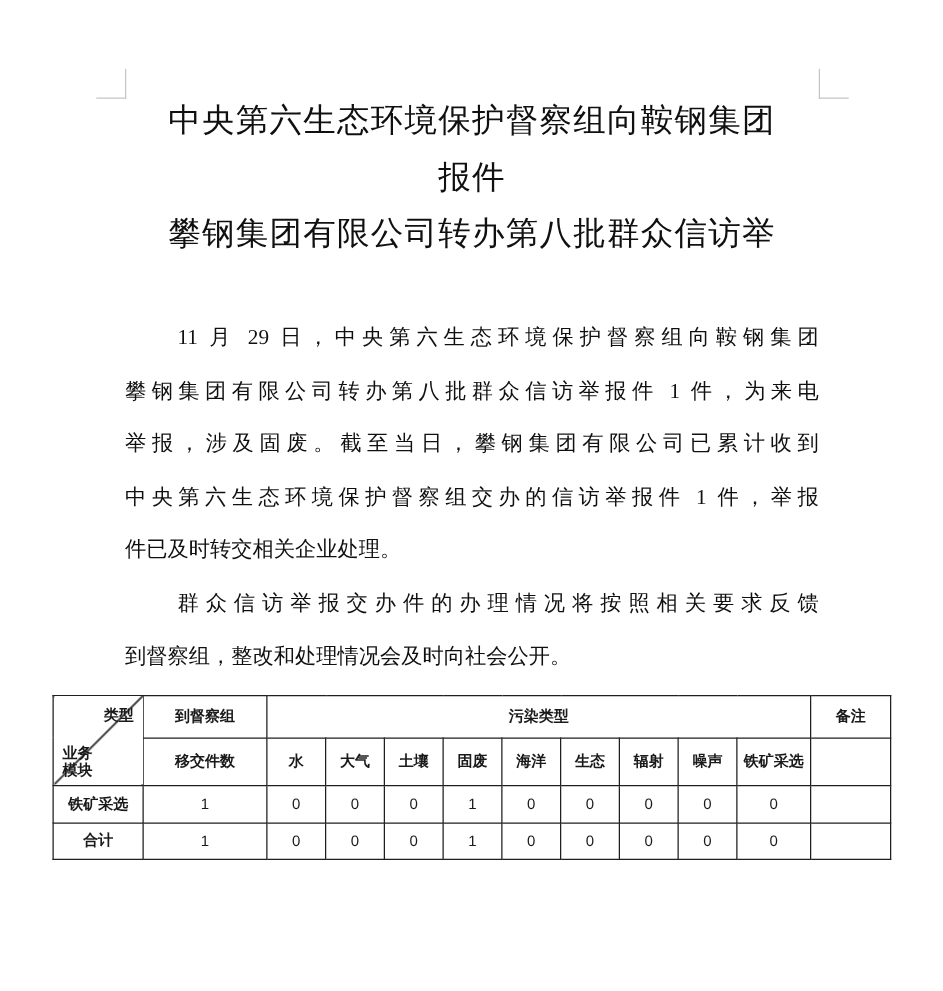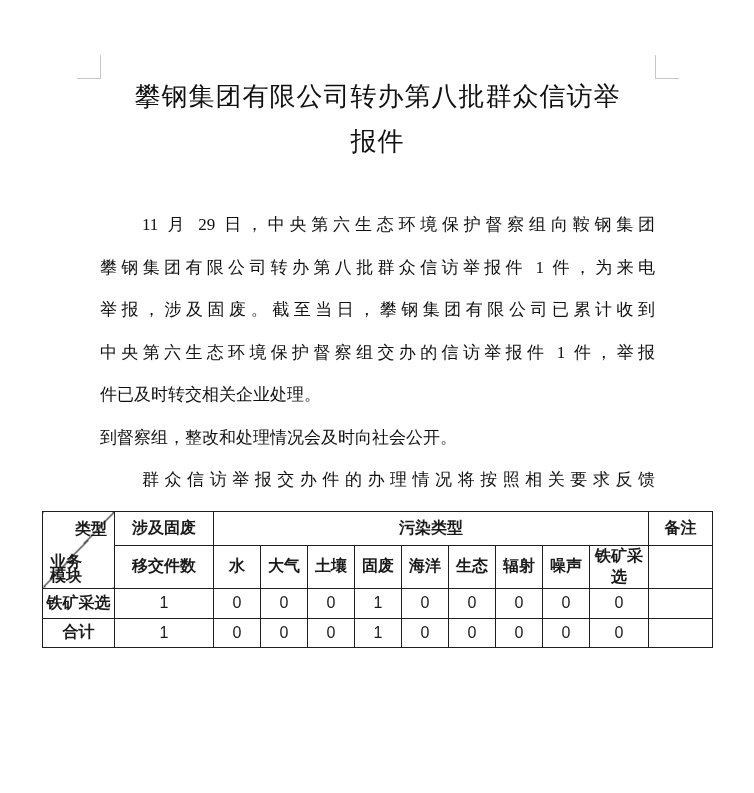--- a/index.html
+++ b/index.html
@@ -72,21 +72,21 @@
   .stats-table-wrap {
     margin-left: 42px;
     margin-top: 9px;
     width: 670px;
   }
   table.stats {
     border-collapse: collapse;
     table-layout: fixed;
     width: 670px;
     font-family: "Liberation Sans", sans-serif;
-    font-size: 16px;
+    font-size: 12px;
     font-weight: bold;
     color: #1a1a1a;
   }
   table.stats td {
     border: 1px solid #1f1f1f;
     text-align: center;
     vertical-align: middle;
     padding: 0;
     overflow: hidden;
   }
@@ -120,35 +120,36 @@
 <body>
 
 <div class="page">
 
   <div class="crop-mark tl"></div>
   <div class="crop-mark tr"></div>
 
   <div class="content">
 
     <h1 class="doc-title">
+      <div>中央第六生态环境保护督察组向鞍钢集团</div>
+      <div>报件</div>
       <div>攀钢集团有限公司转办第八批群众信访举</div>
-      <div>报件</div>
     </h1>
 
     <div class="body-text">
       <div>
         <div class="line indent">11 月 29 日，中央第六生态环境保护督察组向鞍钢集团</div>
         <div class="line">攀钢集团有限公司转办第八批群众信访举报件 1 件，为来电</div>
         <div class="line">举报，涉及固废。截至当日，攀钢集团有限公司已累计收到</div>
         <div class="line">中央第六生态环境保护督察组交办的信访举报件 1 件，举报</div>
         <div class="line last">件已及时转交相关企业处理。</div>
       </div>
       <div>
+        <div class="line indent">群众信访举报交办件的办理情况将按照相关要求反馈</div>
         <div class="line last">到督察组，整改和处理情况会及时向社会公开。</div>
-        <div class="line indent">群众信访举报交办件的办理情况将按照相关要求反馈</div>
       </div>
     </div>
 
 
   </div>
 
   <div class="stats-table-wrap">
     <table class="stats">
       <colgroup>
         <col style="width:72px">
@@ -166,21 +167,21 @@
       </colgroup>
       <tbody>
           <tr class="r1">
         <td class="diag" rowspan="2">
           <span class="type-label">类型</span>
           <span class="module-label">
             <div>业务</div>
             <div>模块</div>
           </span>
         </td>
-        <td>涉及固废</td>
+        <td>到督察组</td>
         <td colspan="9">污染类型</td>
         <td>备注</td>
       </tr>
       <tr class="r2">
         <td>移交件数</td>
         <td>水</td>
         <td>大气</td>
         <td>土壤</td>
         <td>固废</td>
         <td>海洋</td>

